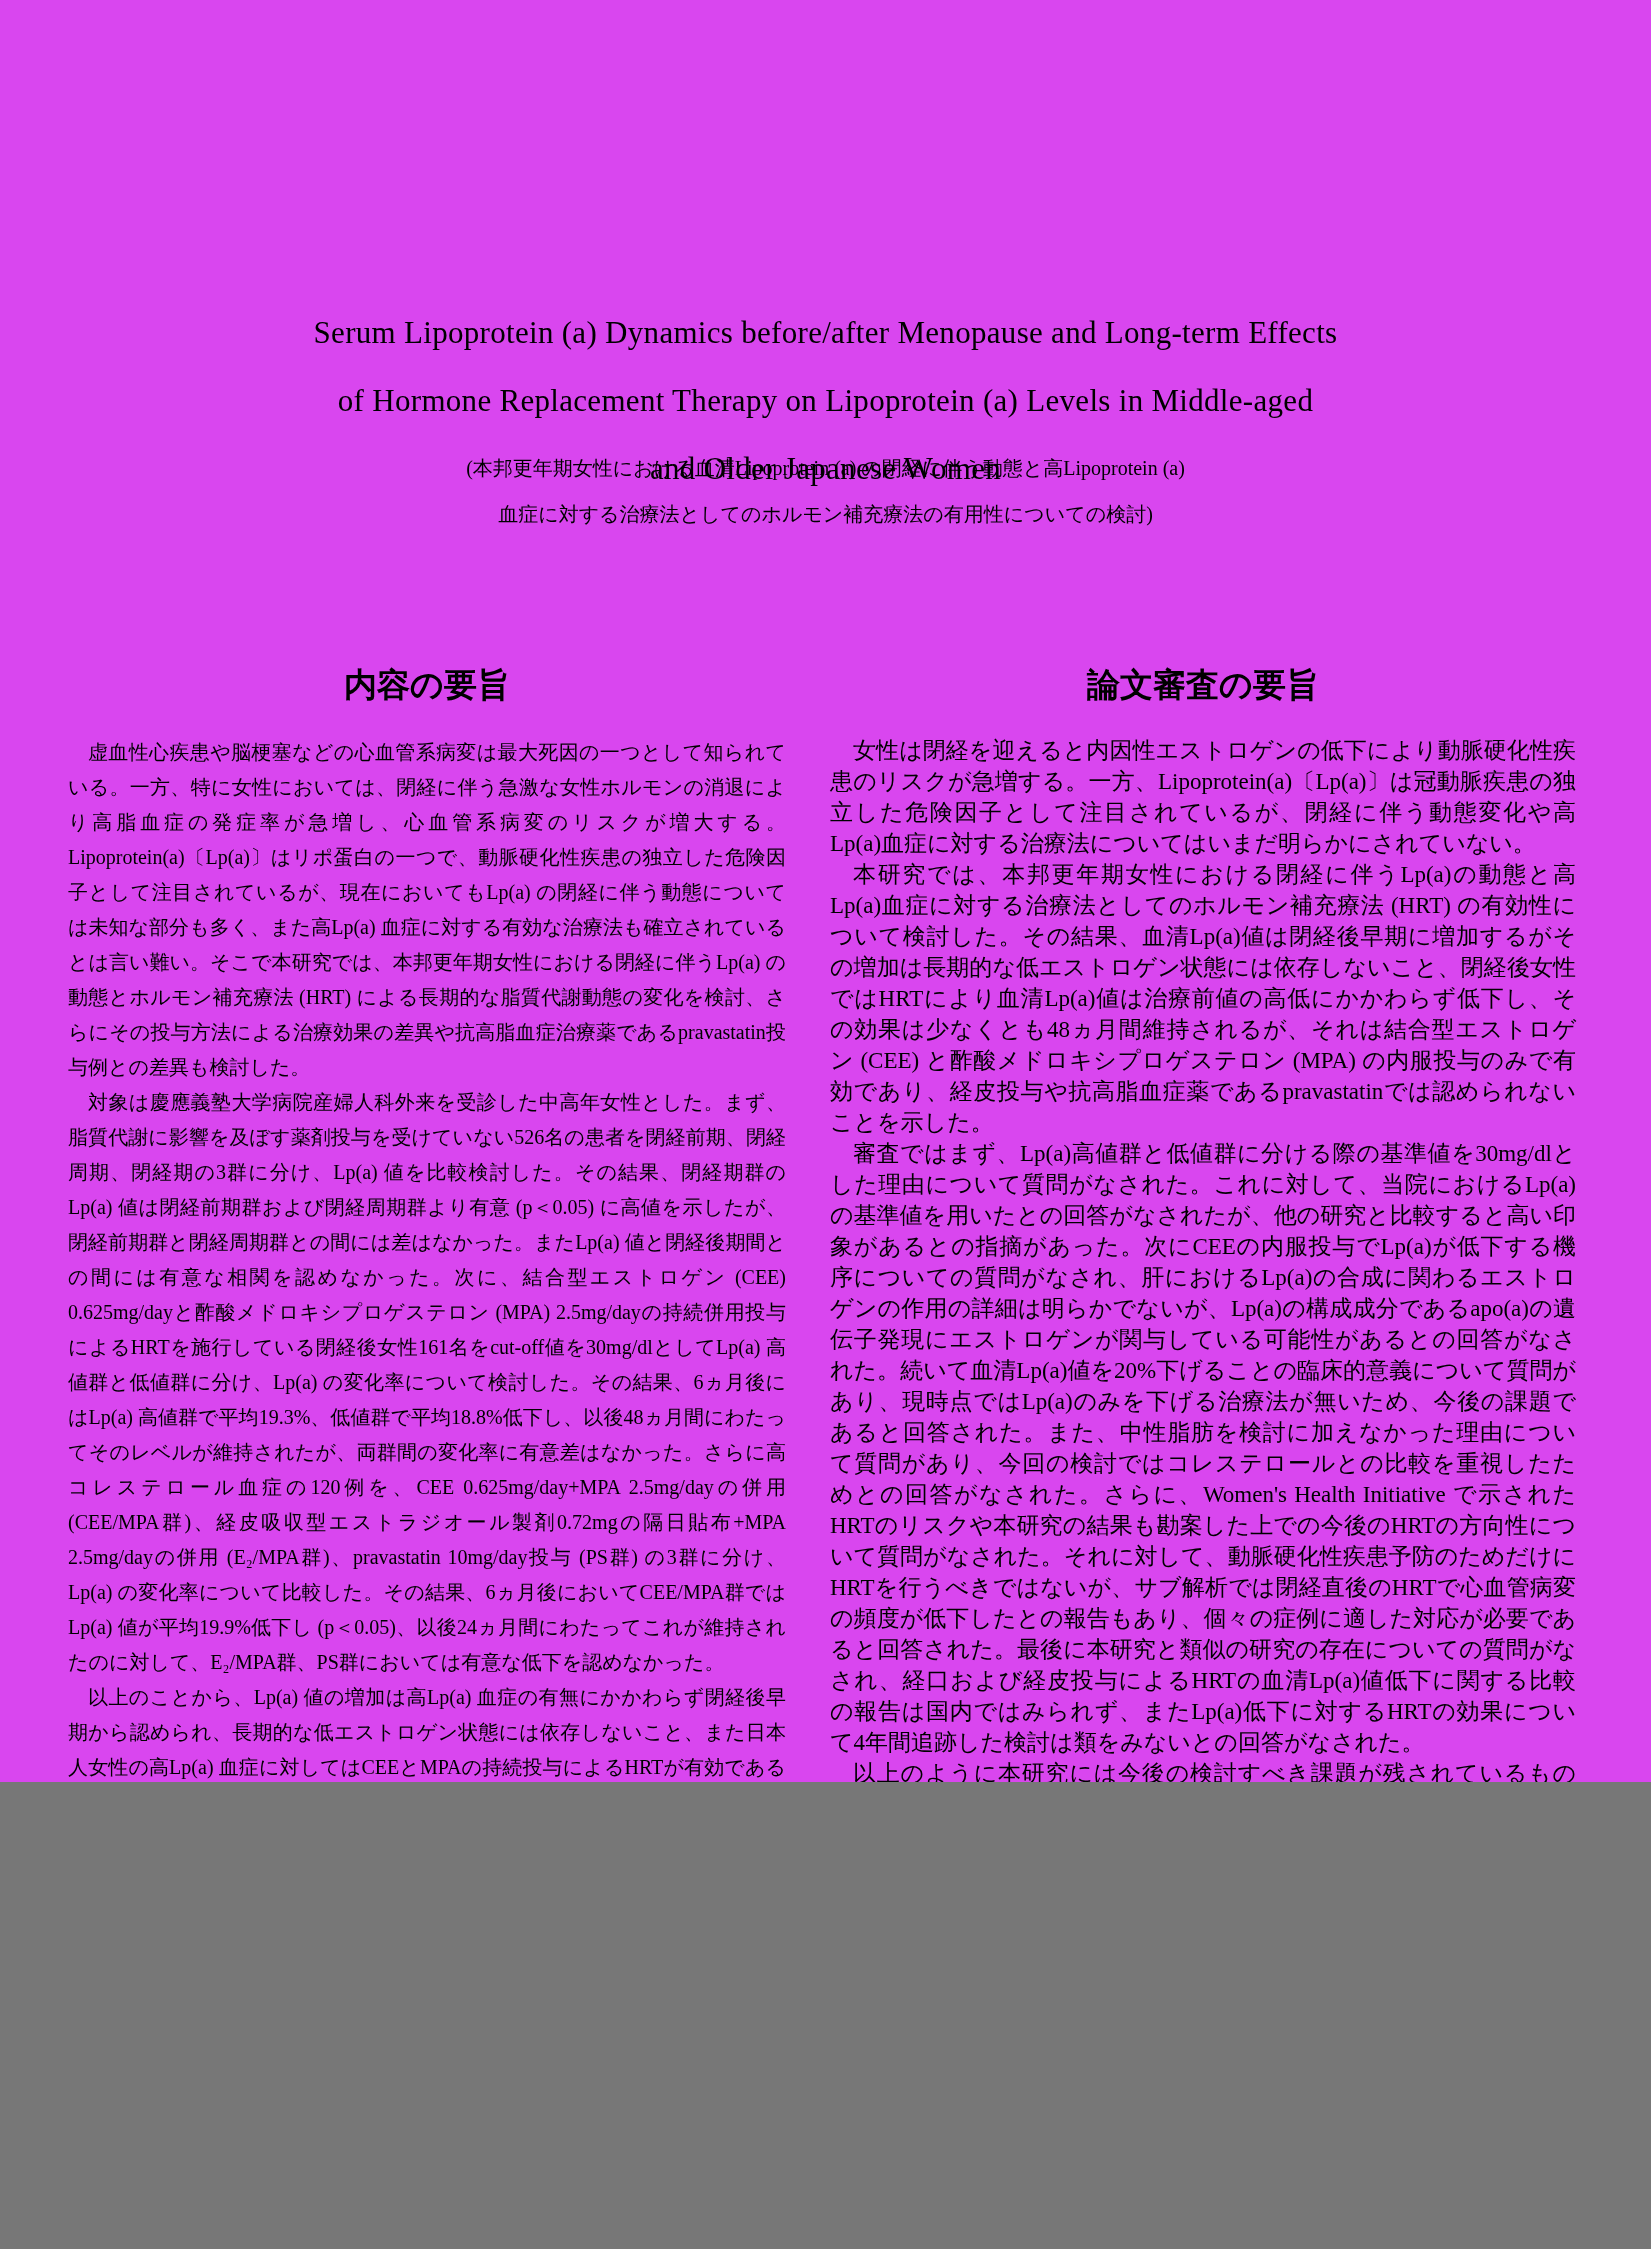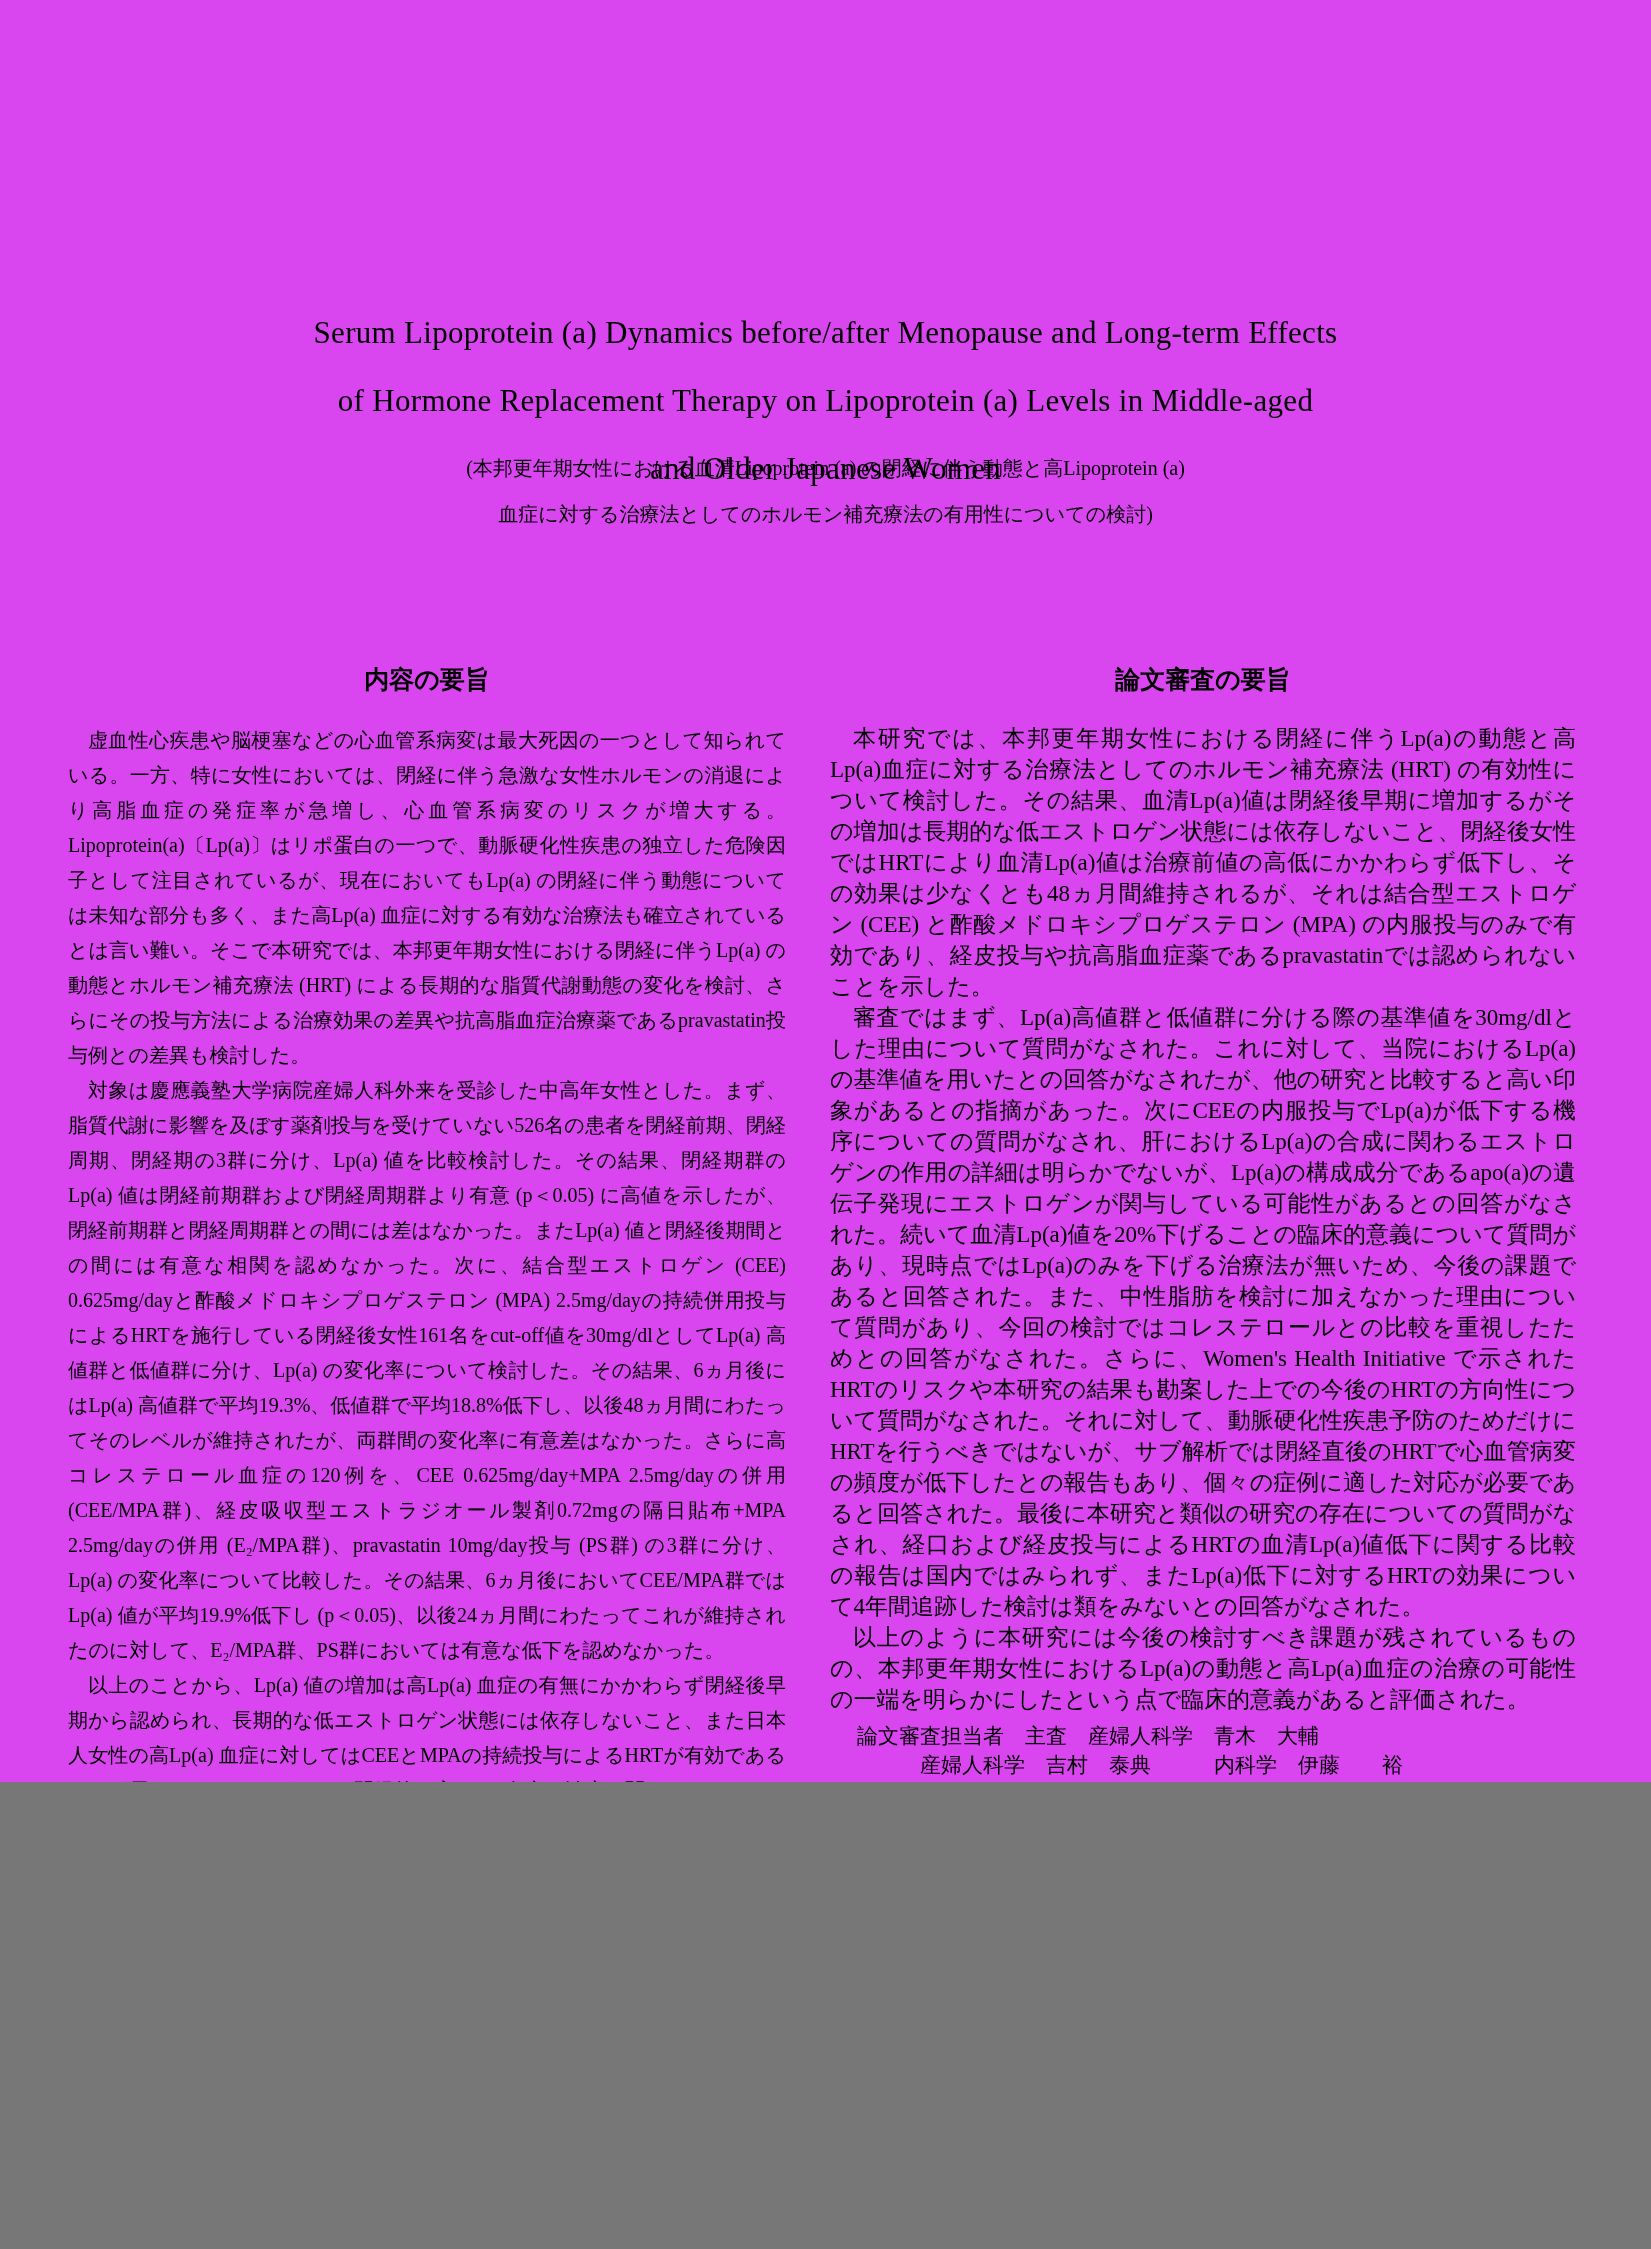--- a/index.html
+++ b/index.html
@@ -37,21 +37,21 @@
     font-weight:bold;
   }
   
   .col{position:absolute;top:663px;}
   .col-left{left:68px;width:718px;}
   .col-right{left:830px;width:746px;}
   .col-heading{
     text-align:center;
     font-family:"Liberation Sans","DejaVu Sans",sans-serif;
     font-weight:bold;
-    font-size:25px;
+    font-size:33px;
     margin-bottom:27px;
   }
   .body p{
     margin:0;
     text-indent:1em;
     text-align:justify;
     text-align-last:left;
   }
   .col-left .body p{font-size:20px;line-height:35px;}
   .col-right .body p{font-size:23px;line-height:31px;}
@@ -98,20 +98,21 @@
     <div class="body">
         <p>虚血性心疾患や脳梗塞などの心血管系病変は最大死因の一つとして知られている。一方、特に女性においては、閉経に伴う急激な女性ホルモンの消退により高脂血症の発症率が急増し、心血管系病変のリスクが増大する。Lipoprotein(a)〔Lp(a)〕はリポ蛋白の一つで、動脈硬化性疾患の独立した危険因子として注目されているが、現在においてもLp(a) の閉経に伴う動態については未知な部分も多く、また高Lp(a) 血症に対する有効な治療法も確立されているとは言い難い。そこで本研究では、本邦更年期女性における閉経に伴うLp(a) の動態とホルモン補充療法 (HRT) による長期的な脂質代謝動態の変化を検討、さらにその投与方法による治療効果の差異や抗高脂血症治療薬であるpravastatin投与例との差異も検討した。</p>
         <p>対象は慶應義塾大学病院産婦人科外来を受診した中高年女性とした。まず、脂質代謝に影響を及ぼす薬剤投与を受けていない526名の患者を閉経前期、閉経周期、閉経期の3群に分け、Lp(a) 値を比較検討した。その結果、閉経期群のLp(a) 値は閉経前期群および閉経周期群より有意 (p＜0.05) に高値を示したが、閉経前期群と閉経周期群との間には差はなかった。またLp(a) 値と閉経後期間との間には有意な相関を認めなかった。次に、結合型エストロゲン (CEE) 0.625mg/dayと酢酸メドロキシプロゲステロン (MPA) 2.5mg/dayの持続併用投与によるHRTを施行している閉経後女性161名をcut-off値を30mg/dlとしてLp(a) 高値群と低値群に分け、Lp(a) の変化率について検討した。その結果、6ヵ月後にはLp(a) 高値群で平均19.3%、低値群で平均18.8%低下し、以後48ヵ月間にわたってそのレベルが維持されたが、両群間の変化率に有意差はなかった。さらに高コレステロール血症の120例を、CEE 0.625mg/day+MPA 2.5mg/dayの併用 (CEE/MPA群)、経皮吸収型エストラジオール製剤0.72mgの隔日貼布+MPA 2.5mg/dayの併用 (E₂/MPA群)、pravastatin 10mg/day投与 (PS群) の3群に分け、Lp(a) の変化率について比較した。その結果、6ヵ月後においてCEE/MPA群ではLp(a) 値が平均19.9%低下し (p＜0.05)、以後24ヵ月間にわたってこれが維持されたのに対して、E₂/MPA群、PS群においては有意な低下を認めなかった。</p>
         <p>以上のことから、Lp(a) 値の増加は高Lp(a) 血症の有無にかかわらず閉経後早期から認められ、長期的な低エストロゲン状態には依存しないこと、また日本人女性の高Lp(a) 血症に対してはCEEとMPAの持続投与によるHRTが有効であることが示された。したがって、閉経後の高Lp(a) 血症の治療に関しては、HRTに代わる有効な薬物療法がない現状では、そのリスク評価を十分行いながらHRTの施行を検討する必要があると考えられた。</p>
       </div>
   </div>
 
   <div class="col col-right">
     <div class="col-heading">論文審査の要旨</div>
     <div class="body">
+        <p>女性は閉経を迎えると内因性エストロゲンの低下により動脈硬化性疾患のリスクが急増する。一方、Lipoprotein(a)〔Lp(a)〕は冠動脈疾患の独立した危険因子として注目されているが、閉経に伴う動態変化や高Lp(a)血症に対する治療法についてはいまだ明らかにされていない。</p>
         <p>本研究では、本邦更年期女性における閉経に伴うLp(a)の動態と高Lp(a)血症に対する治療法としてのホルモン補充療法 (HRT) の有効性について検討した。その結果、血清Lp(a)値は閉経後早期に増加するがその増加は長期的な低エストロゲン状態には依存しないこと、閉経後女性ではHRTにより血清Lp(a)値は治療前値の高低にかかわらず低下し、その効果は少なくとも48ヵ月間維持されるが、それは結合型エストロゲン (CEE) と酢酸メドロキシプロゲステロン (MPA) の内服投与のみで有効であり、経皮投与や抗高脂血症薬であるpravastatinでは認められないことを示した。</p>
         <p>審査ではまず、Lp(a)高値群と低値群に分ける際の基準値を30mg/dlとした理由について質問がなされた。これに対して、当院におけるLp(a)の基準値を用いたとの回答がなされたが、他の研究と比較すると高い印象があるとの指摘があった。次にCEEの内服投与でLp(a)が低下する機序についての質問がなされ、肝におけるLp(a)の合成に関わるエストロゲンの作用の詳細は明らかでないが、Lp(a)の構成成分であるapo(a)の遺伝子発現にエストロゲンが関与している可能性があるとの回答がなされた。続いて血清Lp(a)値を20%下げることの臨床的意義について質問があり、現時点ではLp(a)のみを下げる治療法が無いため、今後の課題であると回答された。また、中性脂肪を検討に加えなかった理由について質問があり、今回の検討ではコレステロールとの比較を重視したためとの回答がなされた。さらに、Women's Health Initiative で示されたHRTのリスクや本研究の結果も勘案した上での今後のHRTの方向性について質問がなされた。それに対して、動脈硬化性疾患予防のためだけにHRTを行うべきではないが、サブ解析では閉経直後のHRTで心血管病変の頻度が低下したとの報告もあり、個々の症例に適した対応が必要であると回答された。最後に本研究と類似の研究の存在についての質問がなされ、経口および経皮投与によるHRTの血清Lp(a)値低下に関する比較の報告は国内ではみられず、またLp(a)低下に対するHRTの効果について4年間追跡した検討は類をみないとの回答がなされた。</p>
         <p>以上のように本研究には今後の検討すべき課題が残されているものの、本邦更年期女性におけるLp(a)の動態と高Lp(a)血症の治療の可能性の一端を明らかにしたという点で臨床的意義があると評価された。</p>
       </div>
     <div class="committee">
         <div>論文審査担当者　主査　産婦人科学　青木　大輔</div>
         <div>　　　産婦人科学　吉村　泰典　　　内科学　伊藤　　裕</div>
         <div>　　　　　　医化学　末松　　誠</div>
         <div>学力確認担当者：池田　康夫</div>
         <div>　　審査委員長：吉村　泰典</div>

